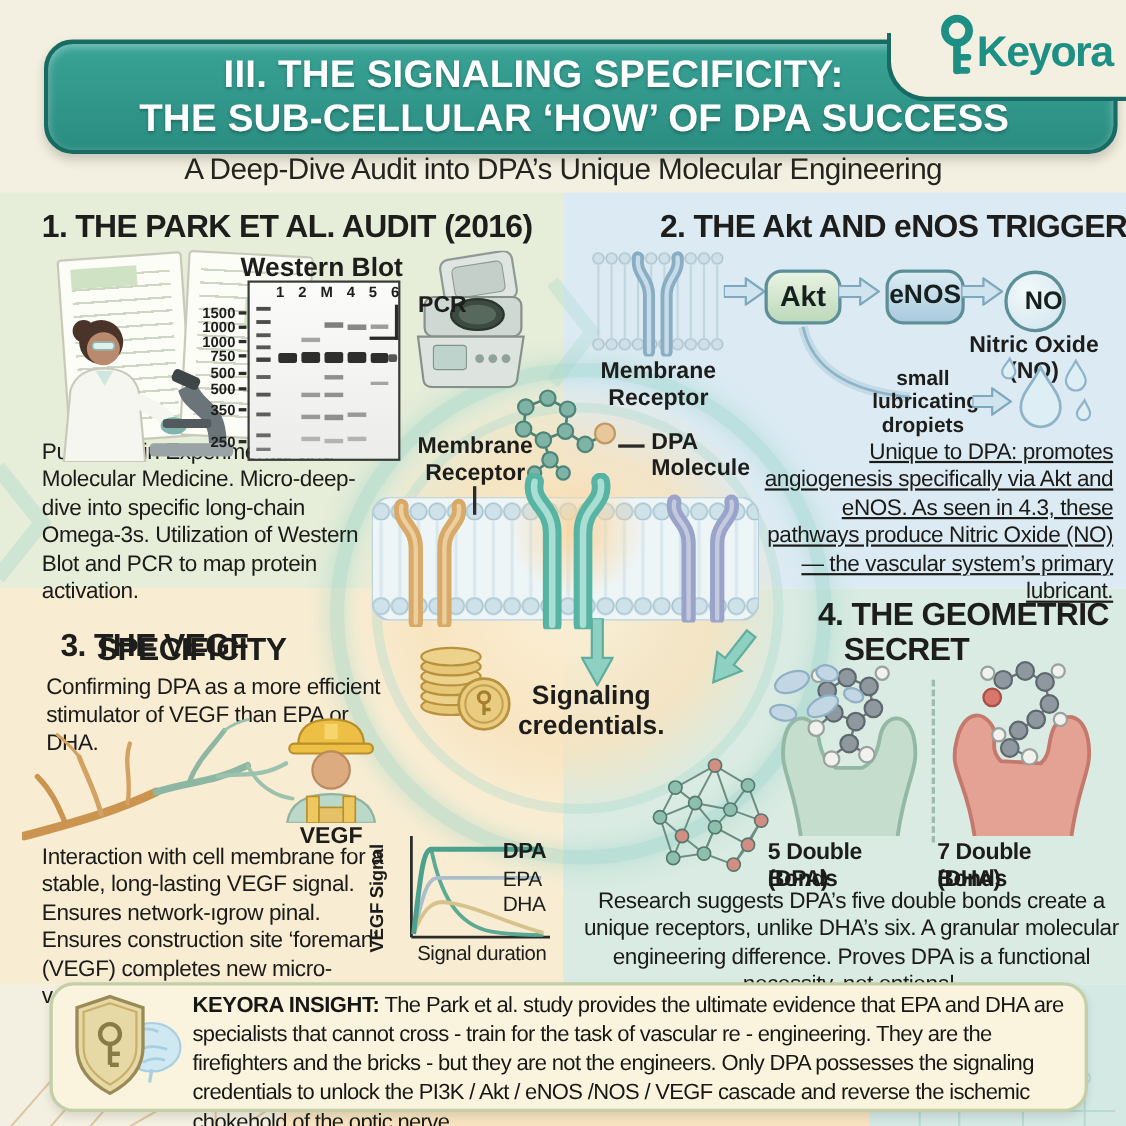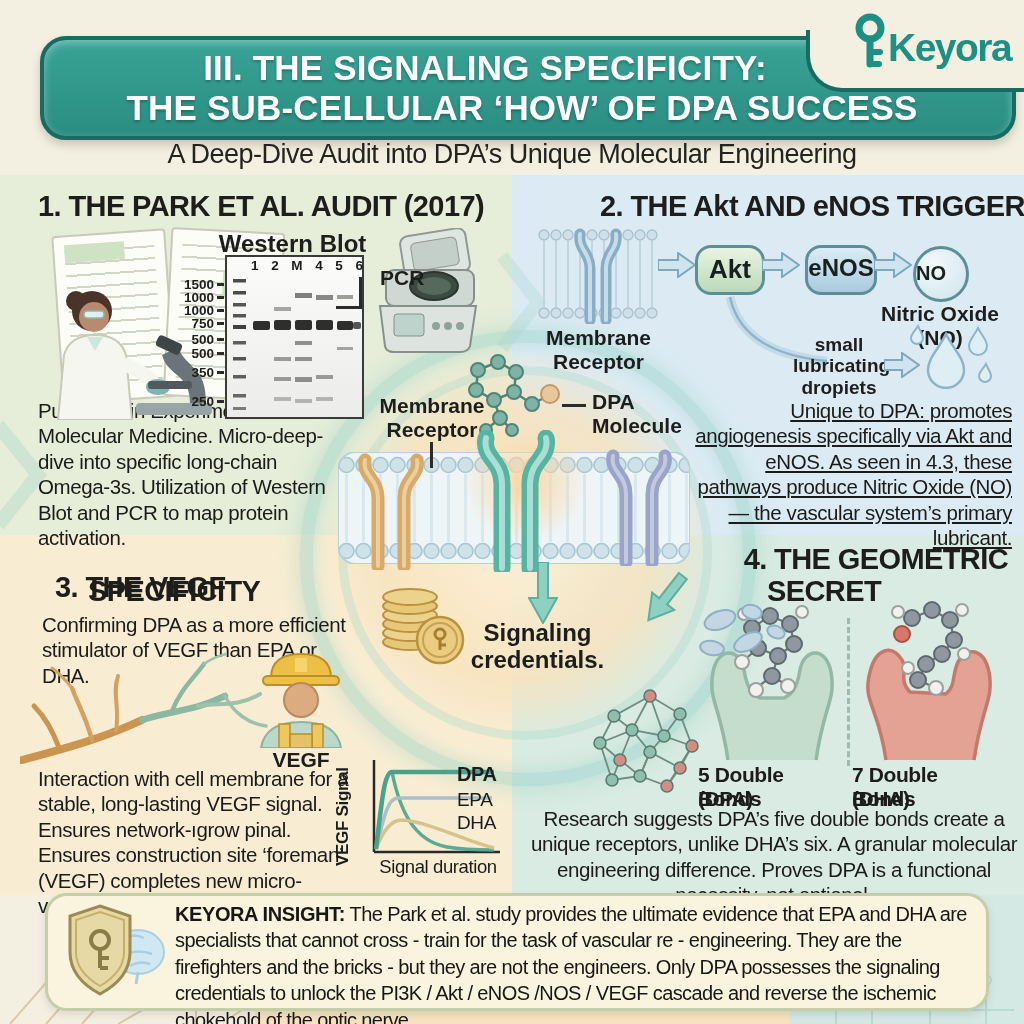--- a/index.html
+++ b/index.html
@@ -64,21 +64,21 @@
   #pcr{position:absolute;left:372px;top:228px;width:110px;height:125px;z-index:2;}
   #pcrLabel{left:380px;top:266px;font-size:21px;}
   .conn{position:absolute;background:#2b2b29;z-index:3;}
   
   .flowBox{position:absolute;font-weight:bold;font-size:26px;color:#16211f;text-align:center;
            border-radius:16px;border:3px solid #5d8f97;z-index:2;padding-top:6px;}
   #aktBox{left:695px;top:245px;width:64px;height:38px;background:linear-gradient(#e9f3e2,#bcd9bb);}
   #enosBox{left:805px;top:245px;width:66px;height:38px;background:linear-gradient(#dcecf4,#a9cade);font-size:24px;}
   #noCirc{position:absolute;left:913px;top:246px;width:50px;height:50px;border-radius:50%;z-index:2;
           background:radial-gradient(circle at 35% 30%,#f2f9fb,#cfe4ec);border:3px solid #5d8f97;
-          text-align:left;font-weight:bold;font-size:20px;line-height:48px;color:#16211f;}
+          text-align:right;font-weight:bold;font-size:23px;line-height:48px;color:#16211f;}
   .smallLabel{position:absolute;font-weight:bold;font-size:19px;text-align:center;color:#1d1d1b;z-index:2;line-height:1.12;}
   
   .vline{position:absolute;width:3px;background:#2b2b29;z-index:4;}
   .hline{position:absolute;height:3px;background:#2b2b29;z-index:4;}
   #memBand{position:absolute;left:338px;top:452px;width:352px;height:112px;z-index:2;}
   .recp{position:absolute;z-index:3;}
   
   #worker{position:absolute;left:255px;top:648px;width:92px;height:100px;z-index:2;}
   #chart{position:absolute;left:352px;top:756px;width:152px;height:118px;z-index:2;}
   #ylab{position:absolute;left:333px;top:866px;width:112px;font-size:17px;font-weight:bold;
@@ -128,21 +128,21 @@
   <div id="logo">
     <svg width="48" height="58">
       <circle cx="24" cy="16" r="11" fill="none" stroke="#1d8f85" stroke-width="7"></circle>
       <line x1="24" y1="27" x2="24" y2="52" stroke="#1d8f85" stroke-width="7" stroke-linecap="round"></line>
       <line x1="24" y1="40" x2="34" y2="40" stroke="#1d8f85" stroke-width="6" stroke-linecap="round"></line>
       <line x1="24" y1="52" x2="33" y2="52" stroke="#1d8f85" stroke-width="6" stroke-linecap="round"></line>
     </svg>
     <span id="logoText">Keyora</span>
   </div>
 
-  <div class="h2" style="left:38px;top:190px;">1. THE PARK ET AL. AUDIT (2017)</div>
+  <div class="h2" style="left:38px;top:190px;">1. THE PARK ET AL. AUDIT (2016)</div>
 
   <div id="book">
     <div class="page pg1">
       <div class="pglines"></div>
       <div class="pgblock" style="left:10px;top:8px;width:60px;height:18px;"></div>
     </div>
     <div class="page pg2">
       <div class="pglines"></div>
       <div class="pgblock" style="right:12px;top:40px;width:46px;height:26px;"></div>
     </div>

